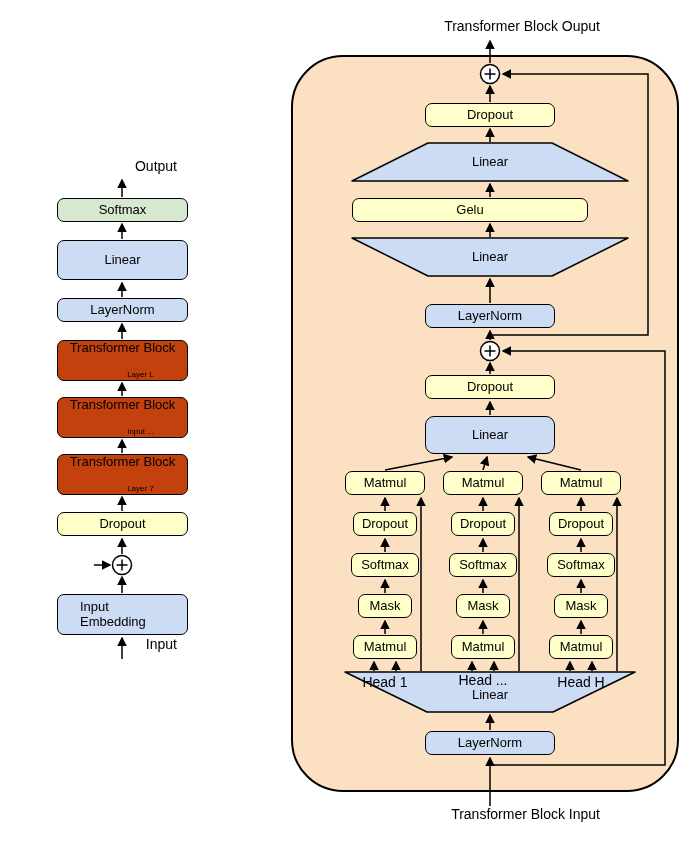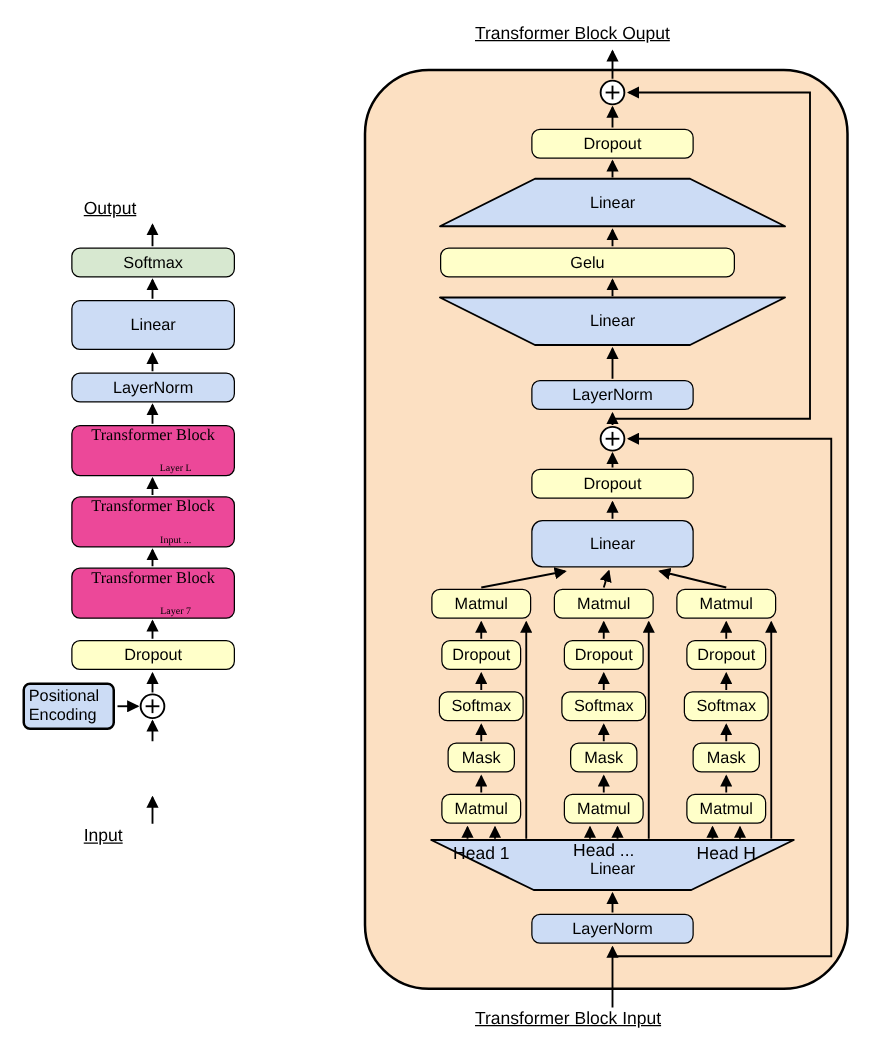--- a/index.html
+++ b/index.html
@@ -14,26 +14,26 @@
 
   .box {
     position:absolute; z-index:2;
     border:1.5px solid #000; border-radius:7px;
     display:flex; flex-direction:column; align-items:center; justify-content:center;
     font-size:13px; line-height:1.12;
   }
   .blue   { background:#ccdcf5; }
   .yellow { background:#ffffc9; }
   .green  { background:#d7e8d0; }
-  .orange { background:#ec4899;font-family:Liberation Serif, serif; }
+  .orange { background:#c2410c; }
   .thick  { border-width:2.5px; border-radius:6px; }
   .sub { font-size:8px; margin-top:15px;padding-left:36px; }
 
   .lbl {
-    position:absolute; z-index:2; text-align:left; font-size:14px;text-decoration:underline;
+    position:absolute; z-index:2; text-align:right; font-size:14px;
   }
   .overlay {
     position:absolute; z-index:2; text-align:center; font-size:13px; background:transparent;
   }
   .headlbl {
     position:absolute; z-index:2; text-align:center; font-size:14px; background:transparent;
   }
 </style>
 </head>
 <body>
@@ -146,24 +146,24 @@
     <div>Transformer Block</div>
     <div class="sub">Input ...</div>
   </div>
   <div class="box orange" style="left:57px;top:454px;width:131px;height:41px">
     <div>Transformer Block</div>
     <div class="sub">Layer 7</div>
   </div>
 
   <div class="box yellow" style="left:57px;top:512px;width:131px;height:24px">Dropout</div>
 
-  <div class="box blue thick" style="left:18px;top:546px;width:74px;height:38px;padding:0 3px">Positional Encoding</div>
-
-
-  <div class="lbl" style="left:67px;top:660px;width:110px">Input</div>
+
+  <div class="box blue" style="left:57px;top:594px;width:131px;height:41px;padding:0 22px">Input Embedding</div>
+
+  <div class="lbl" style="left:67px;top:636px;width:110px">Input</div>
 
   <div class="lbl" style="left:380px;top:18px;width:220px">Transformer Block Ouput</div>
 
   <div class="box yellow" style="left:425px;top:103px;width:130px;height:24px">Dropout</div>
 
   <div class="overlay" style="left:430px;top:151px;width:120px;height:22px;line-height:22px">Linear</div>
 
   <div class="box yellow" style="left:352px;top:198px;width:236px;height:24px">Gelu</div>
 
   <div class="overlay" style="left:430px;top:246px;width:120px;height:22px;line-height:22px">Linear</div>

